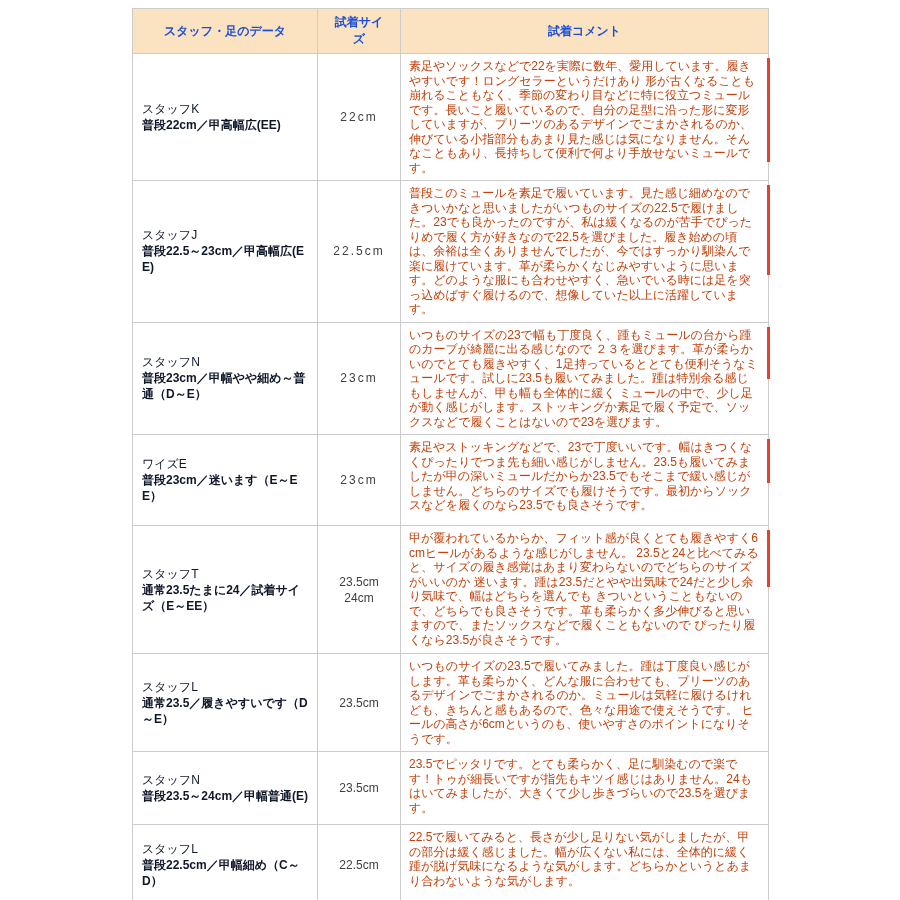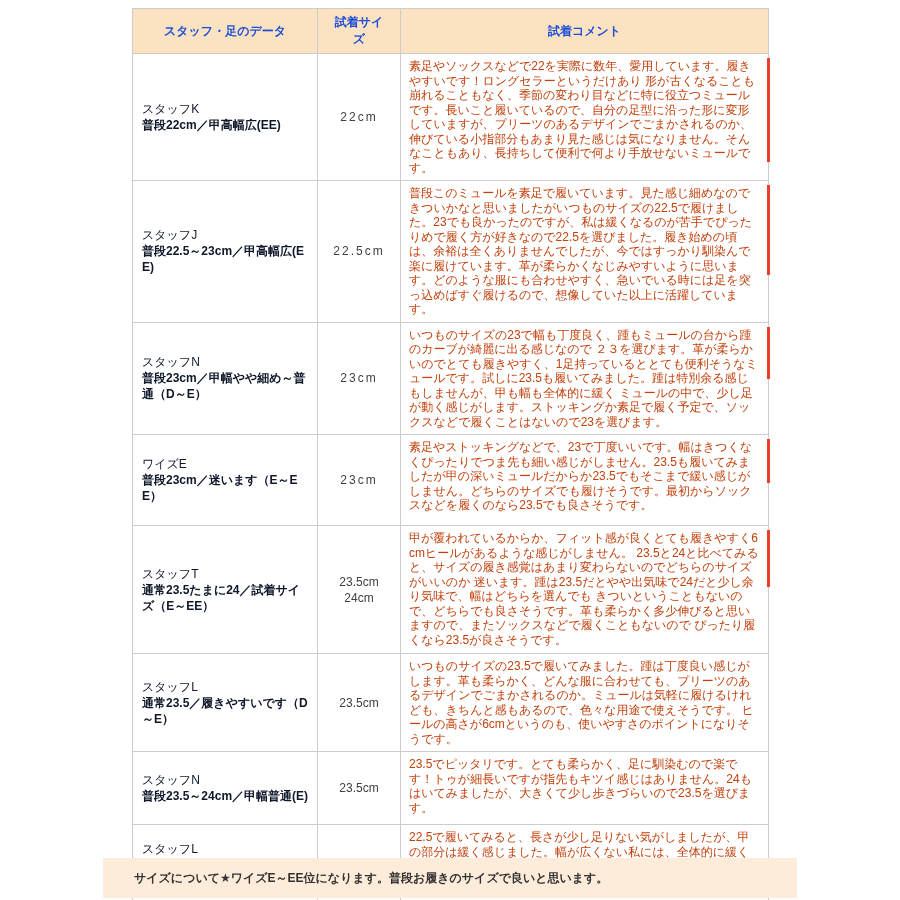--- a/index.html
+++ b/index.html
@@ -159,17 +159,14 @@
           <div class="fdata">普段22.5cm／甲幅細め（C～D）</div>
         </td>
         <td class="size">22.5cm</td>
         <td class="comment">
           <span>22.5で履いてみると、長さが少し足りない気がしましたが、甲の部分は緩く感じました。幅が広くない私には、全体的に緩く踵が脱げ気味になるような気がします。どちらかというとあまり合わないような気がします。</span>
         </td>
       </tr>
     </tbody>
   </table>
 
-  <div class="size-note">
-    <span>サイズについて★ワイズE～EE位になります。普段お履きのサイズで良いと思います。</span>
-  </div>
 
 </div>
 
 </body></html>

